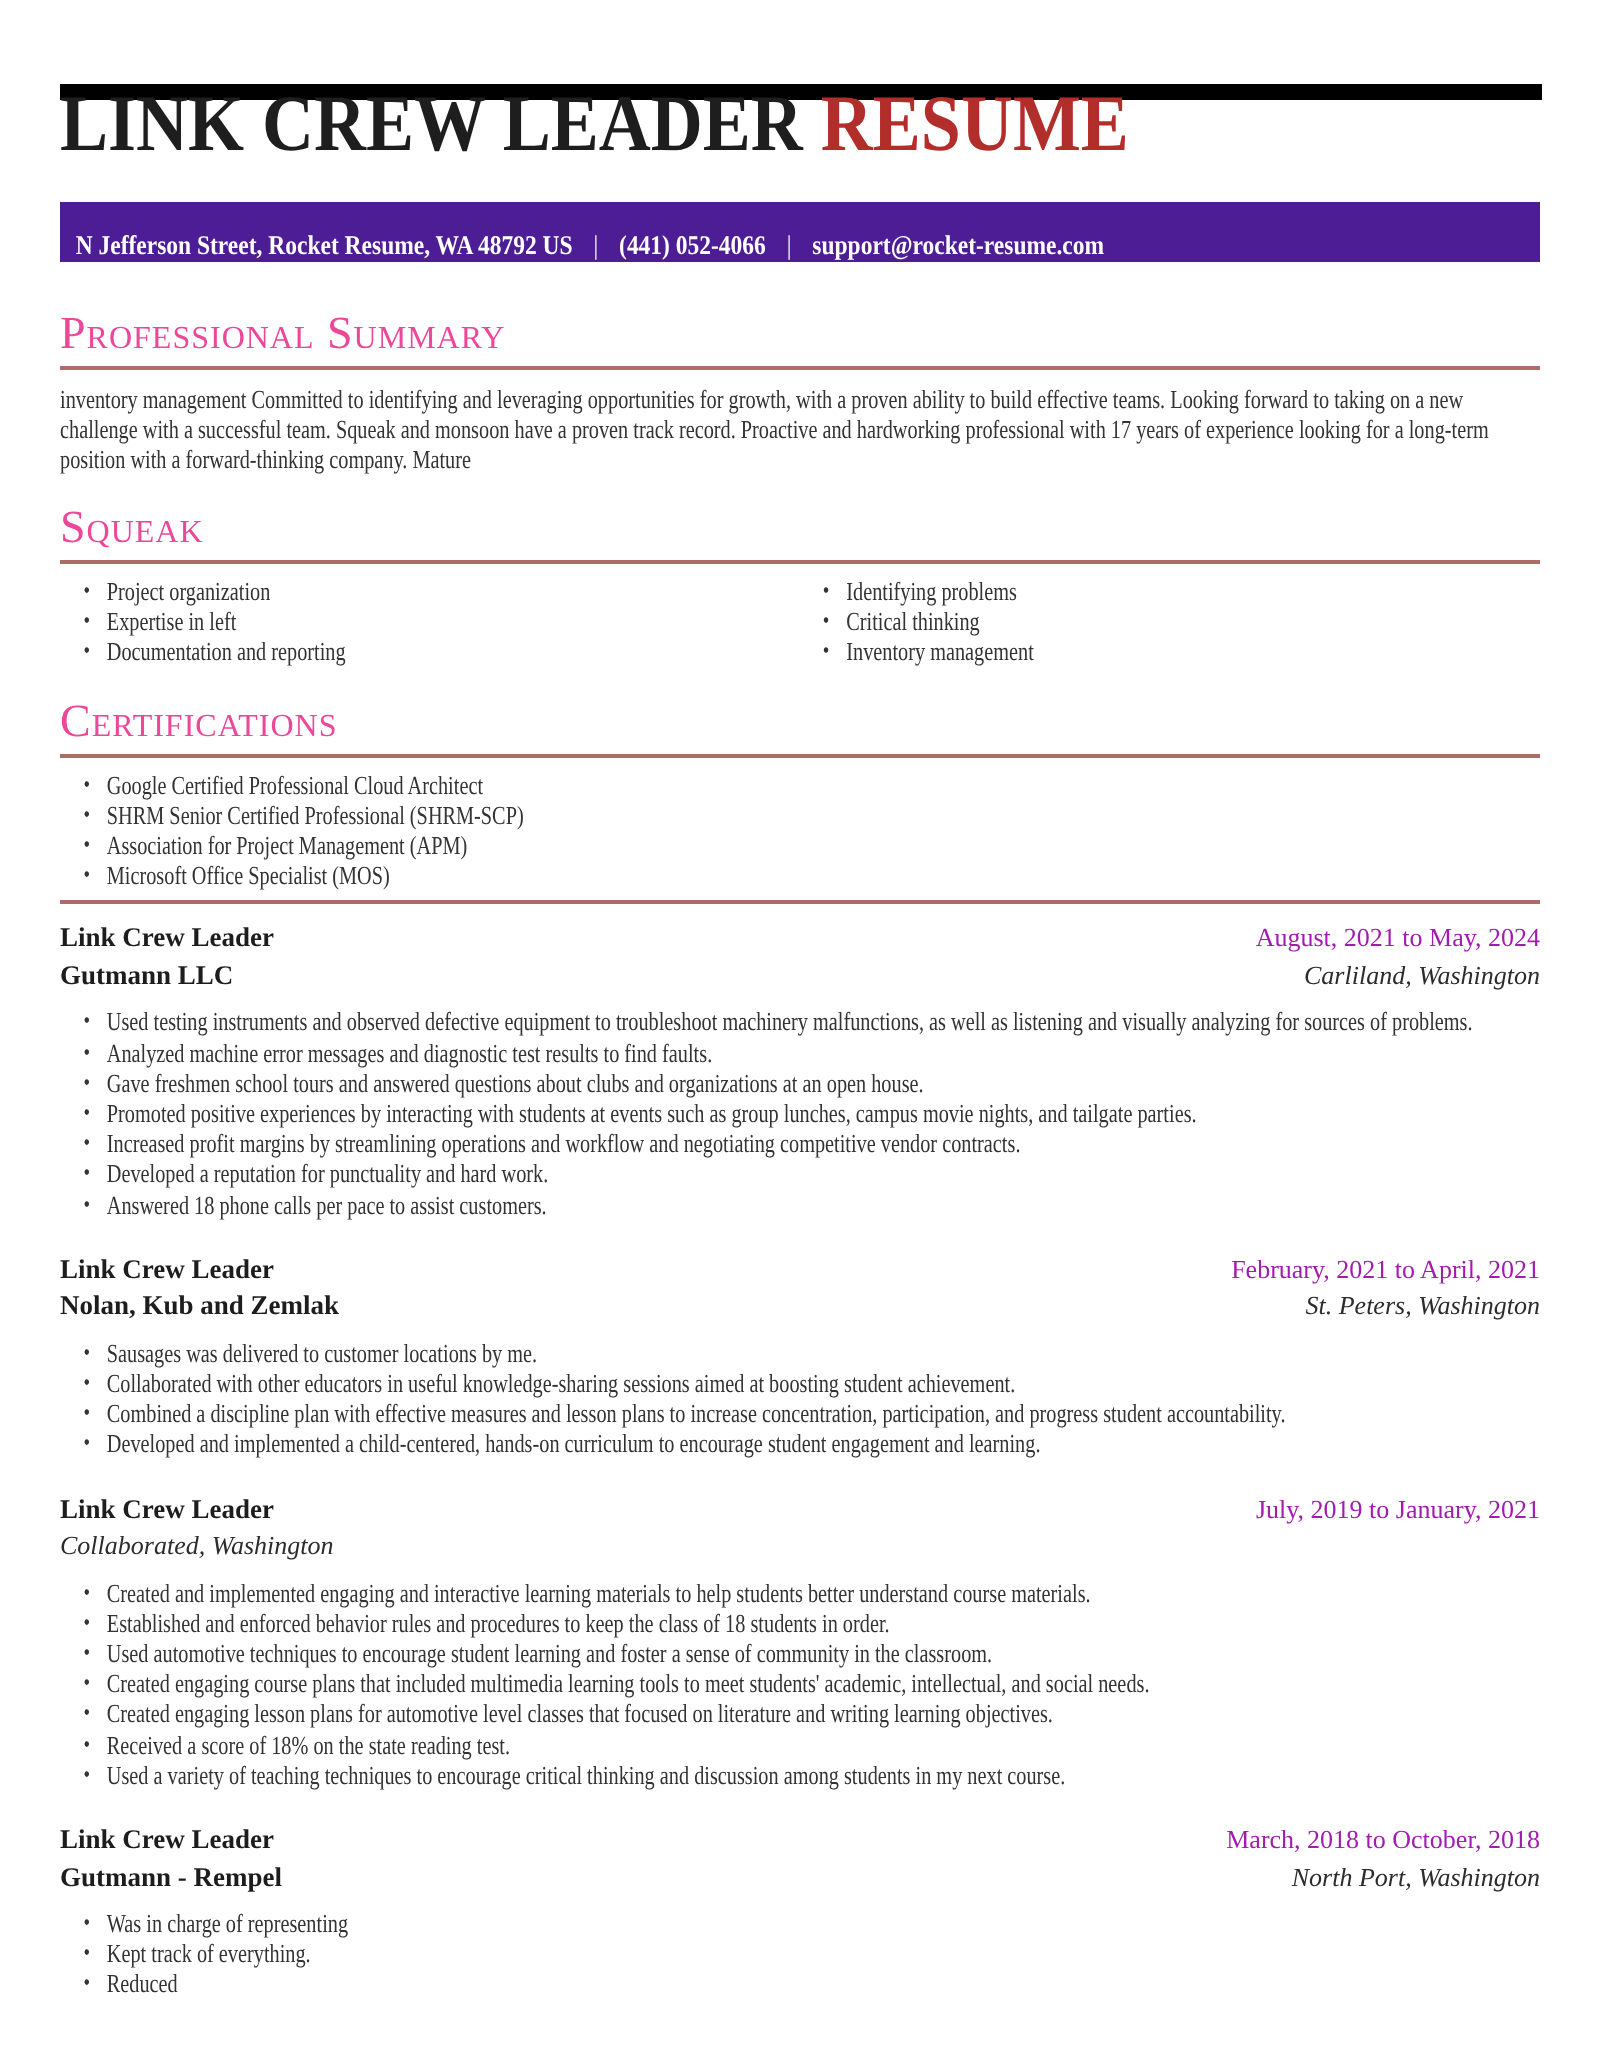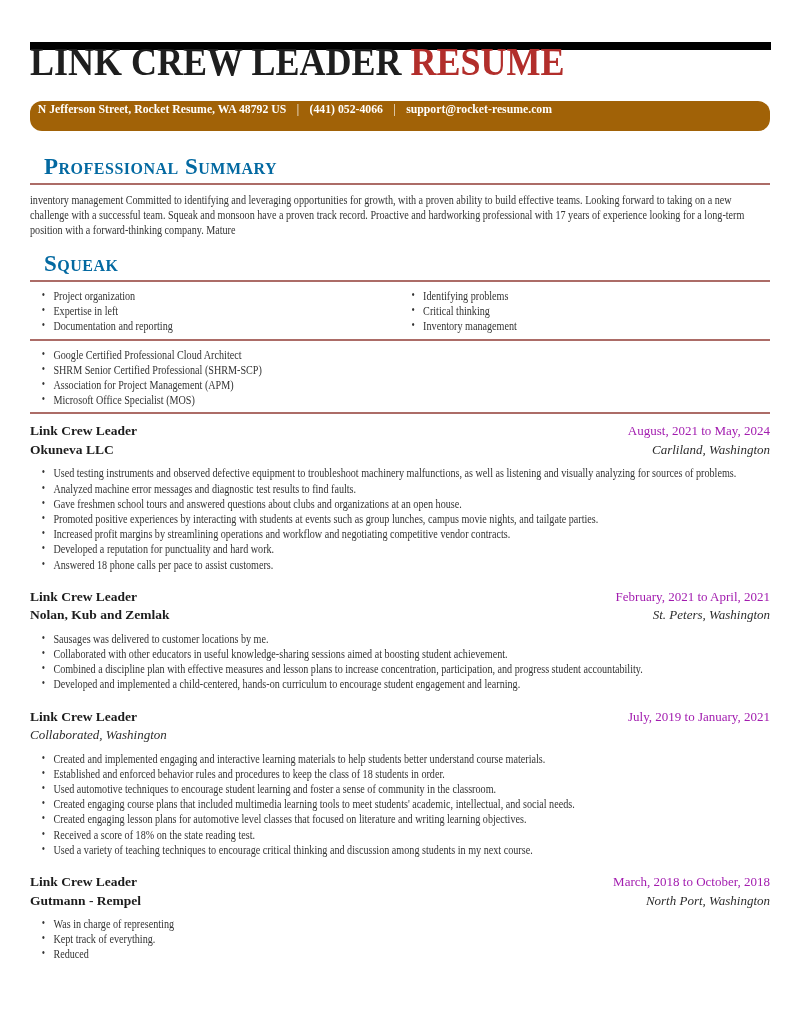--- a/index.html
+++ b/index.html
@@ -5,26 +5,26 @@
   html,body{margin:0;padding:0;background:#ffffff;}
   body{width:800px;height:1035px;overflow:hidden;font-family:"Liberation Serif",serif;color:#323232;}
   .page{position:relative;width:800px;height:1035px;background:#fff;}
   .edge-bar{position:absolute;left:30px;width:741px;background:#000;}
   .edge-bar.top{top:0;height:8px;}
 
   .title{margin:42px 0 0 30px;font-size:40px;line-height:1.0;font-weight:bold;color:#1e1e1e;white-space:nowrap;}
   .title .inner{display:inline-block;transform:scaleX(0.9);transform-origin:left center;}
   .title .accent{color:var(--accent,#b22e2b);}
 
-  .contact-bar{margin:19px 30px 0 30px;height:30px;background:#a16207;color:#fff;display:flex;align-items:flex-start;overflow:hidden;border-radius:12px;}
+  .contact-bar{margin:19px 30px 0 30px;height:30px;background:#4c1d95;color:#fff;display:flex;align-items:flex-end;overflow:hidden;}
   .contact-inner{display:inline-block;transform:scaleX(0.87);transform-origin:left center;white-space:nowrap;
     font-weight:bold;font-size:13.5px;padding-left:9px;}
   .contact-inner .sep{display:inline-block;margin:0 12px;font-weight:normal;}
 
-  h2{margin:24px 30px 0 44px;font-size:23px;line-height:1.0;font-weight:bold;color:#0369a1;
+  h2{margin:24px 30px 0 30px;font-size:23px;line-height:1.0;font-weight:normal;color:#ec4899;
      font-variant:small-caps;letter-spacing:0.5px;}
   h2.tight{margin-top:15px;}
   .rule{border:none;border-top:2.5px solid var(--rule,#ac6c67);margin:5px 30px 0 30px;}
 
   
   .narrow{width:950px;transform:scaleX(0.78);transform-origin:left top;margin-left:30px;}
   .para{margin-top:7px;font-size:13px;line-height:15px;color:#333;}
 
   ul{list-style:none;margin:0;padding:0;}
   li{position:relative;padding-left:30px;font-size:13px;line-height:15.2px;color:#333;white-space:nowrap;}
@@ -70,39 +70,40 @@
         <li>Documentation and reporting</li>
       </ul>
     <ul class="skills-col right">
 
     <li>Identifying problems</li>
         <li>Critical thinking</li>
         <li>Inventory management</li>
       </ul>
   </div>
 
+  <h2 class="tight">Certifications</h2>
   <hr class="rule">
   <ul class="list-block narrow">
 
   <li>Google Certified Professional Cloud Architect</li>
       <li>SHRM Senior Certified Professional (SHRM-SCP)</li>
       <li>Association for Project Management (APM)</li>
       <li>Microsoft Office Specialist (MOS)</li>
     </ul>
 
   <hr class="rule">
   <div>
 
       <div class="job first">
         <div class="job-row">
           <span class="job-title">Link Crew Leader</span>
           <span class="job-dates">August, 2021 to May, 2024</span>
         </div>
         <div class="job-row">
-          <span class="job-company">Okuneva LLC</span>
+          <span class="job-company">Gutmann LLC</span>
           <span class="job-location">Carliland, Washington</span>
         </div>
         <ul class="list-block narrow">
 
         <li>Used testing instruments and observed defective equipment to troubleshoot machinery malfunctions, as well as listening and visually analyzing for sources of problems.</li>
           <li>Analyzed machine error messages and diagnostic test results to find faults.</li>
           <li>Gave freshmen school tours and answered questions about clubs and organizations at an open house.</li>
           <li>Promoted positive experiences by interacting with students at events such as group lunches, campus movie nights, and tailgate parties.</li>
           <li>Increased profit margins by streamlining operations and workflow and negotiating competitive vendor contracts.</li>
           <li>Developed a reputation for punctuality and hard work.</li>

